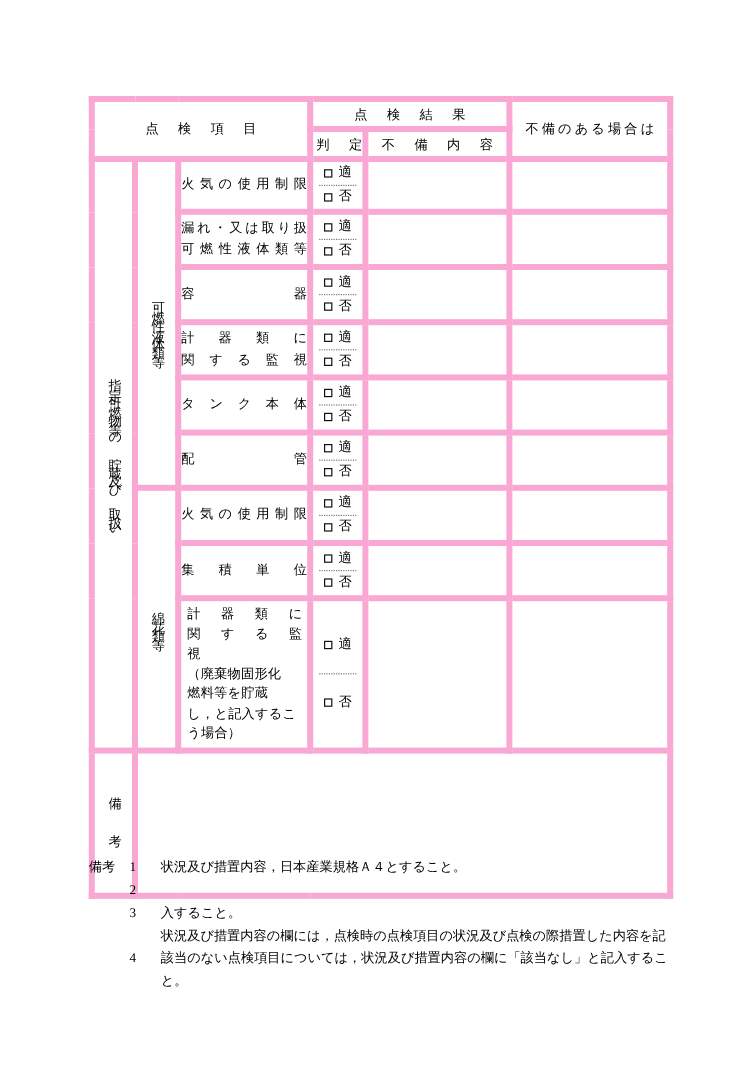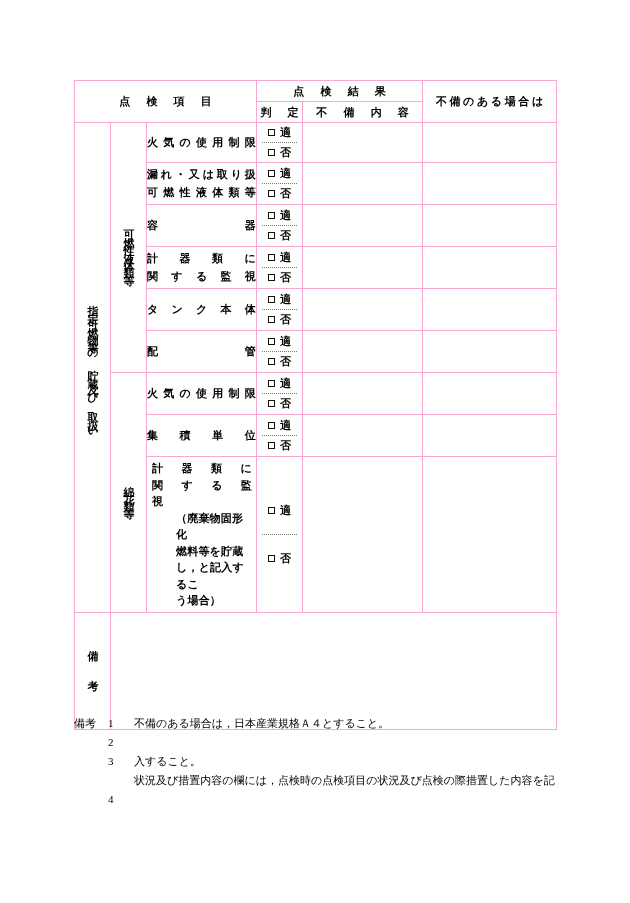--- a/index.html
+++ b/index.html
@@ -36,23 +36,23 @@
   table.form-table {
     position: absolute;
     left: 74px;
     top: 80px;
     width: 482px;
     border-collapse: collapse;
     table-layout: fixed;
   }
   table.form-table td,
   table.form-table th {
-    border: 1px solid #f9a8d4;
+    border: 5px solid #f9a8d4;
     padding: 0;
-    font-weight: bold;
+    font-weight: normal;
     font-size: 11px;
     vertical-align: middle;
     text-align: center;
   }
 
   
   .hdr {
     height: 20px;
     font-size: 11.3px;
     letter-spacing: 2.6px;
@@ -100,21 +100,20 @@
     line-height: 1.5;
   }
   .item-cell .ln {
     display: block;
     text-align: justify;
     text-align-last: justify;
   }
   .item-cell .ln.free {
     text-align: left;
     text-align-last: left;
-    margin-left: 24px;
   }
 
   
   .judge-cell {
     padding: 0;
     width: 46px;
   }
   .judge-stack {
     display: flex;
     flex-direction: column;
@@ -434,21 +433,21 @@
       </tr>
 
     </tbody>
   </table>
 
   <div class="notes">
 
     <div class="note-row">
       <span class="note-head">備考</span>
       <span class="note-num">1</span>
-      <span class="note-body">不備のある場合は，日本産業規格Ａ４とすること。</span>
+      <span class="note-body">状況及び措置内容，日本産業規格Ａ４とすること。</span>
     </div>
 
     <div class="note-row">
       <span class="indent-head"></span>
       <span class="note-num">2</span>
       <span class="note-body">
       </span>
     </div>
 
     <div class="note-row">
@@ -456,17 +455,21 @@
       <span class="note-num">3</span>
       <span class="note-body">
         <span class="cont">入すること。</span>
         <span class="cont">状況及び措置内容の欄には，点検時の点検項目の状況及び点検の際措置した内容を記</span>
       </span>
     </div>
 
     <div class="note-row">
       <span class="indent-head"></span>
       <span class="note-num">4</span>
+      <span class="note-body">
+        <span class="cont">該当のない点検項目については，状況及び措置内容の欄に「該当なし」と記入するこ</span>
+        <span class="cont">と。</span>
+      </span>
     </div>
 
   </div>
 
 </div>
 
 </body></html>

